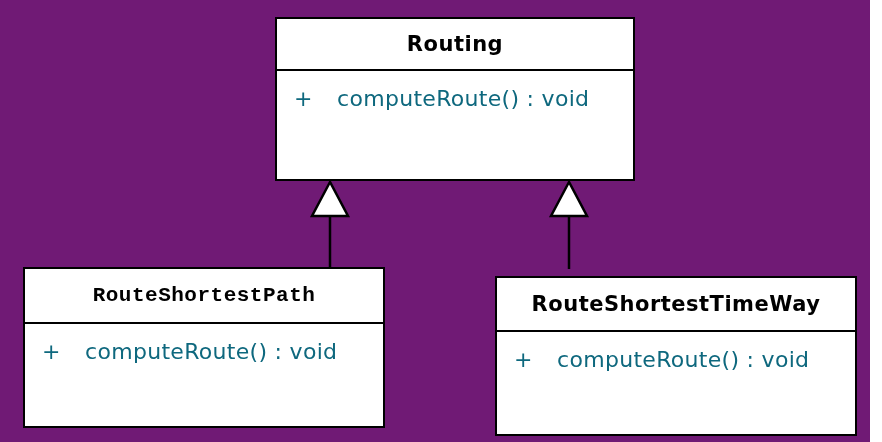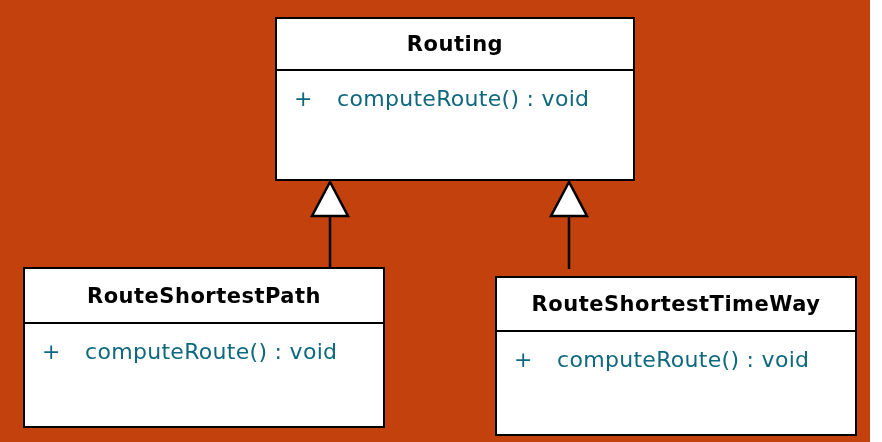--- a/index.html
+++ b/index.html
@@ -10,21 +10,21 @@
   body {
     width: 882px;
     height: 442px;
     font-family: "DejaVu Sans", "Liberation Sans", sans-serif;
     overflow: hidden;
   }
   .diagram {
     position: relative;
     width: 870px;
     height: 442px;
-    background: #c2410c;
+    background: #701a75;
   }
   svg.connectors {
     position: absolute;
     left: 0;
     top: 0;
     width: 882px;
     height: 442px;
     z-index: 1;
   }
   .uml-class {
@@ -43,21 +43,21 @@
     align-items: center;
     justify-content: center;
     font-weight: bold;
     font-size: 21px;
     letter-spacing: 0.5px;
     color: #000000;
     border-bottom: 2.5px solid #000000;
     box-sizing: border-box;
   }
   .uml-class--routing .uml-title { height: 52px; }
-  .uml-class--left .uml-title    { height: 55px; }
+  .uml-class--left .uml-title    { height: 55px; font-family: Liberation Mono, monospace; }
   .uml-class--right .uml-title   { height: 54px; }
 
   .uml-methods {
     padding: 15px 0 0 17px;
   }
   .method-row {
     display: flex;
     align-items: baseline;
     font-size: 22px;
     letter-spacing: 0.3px;

